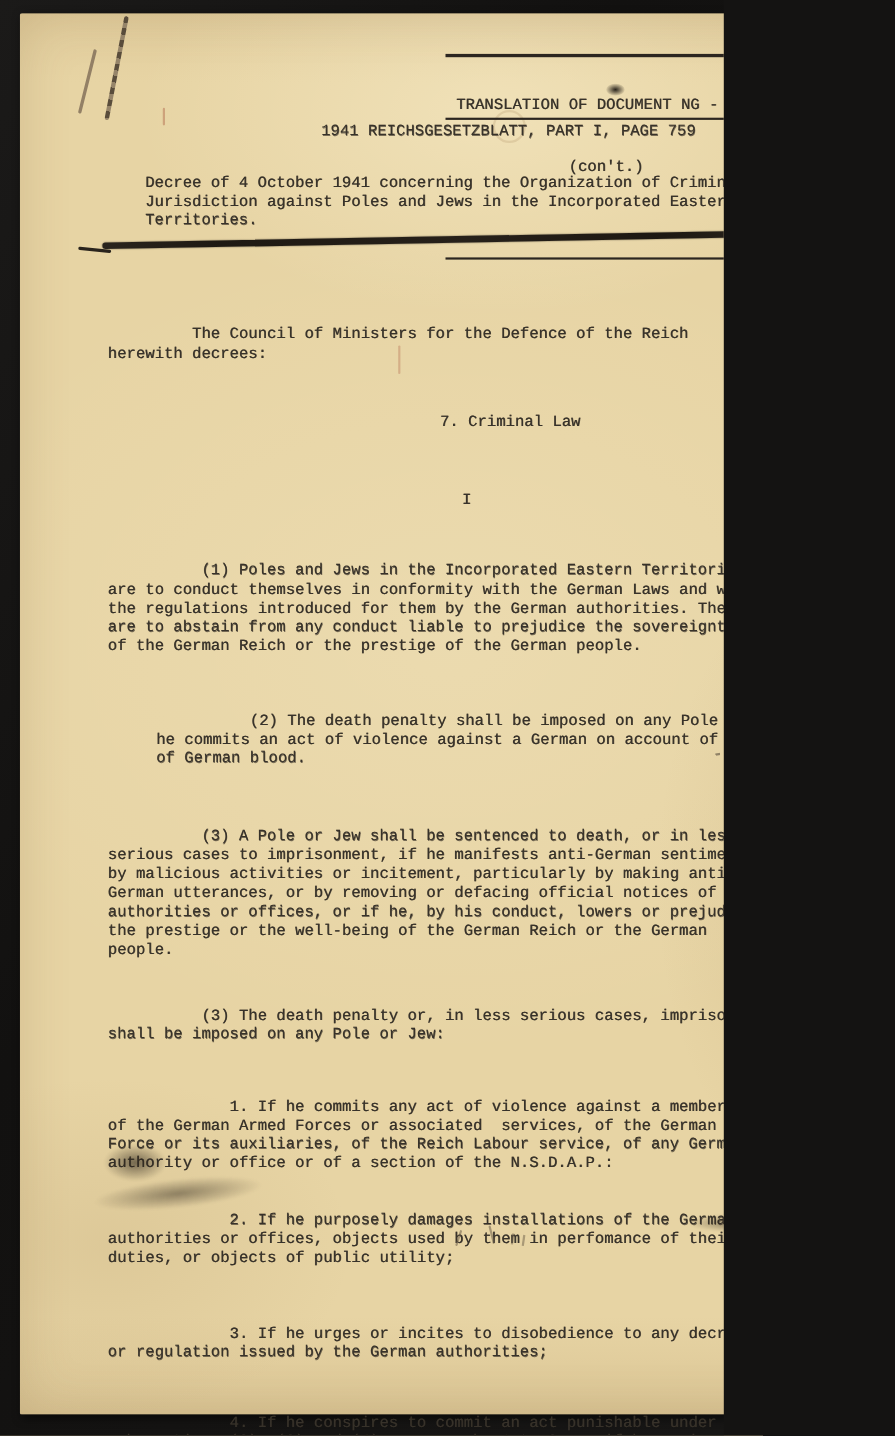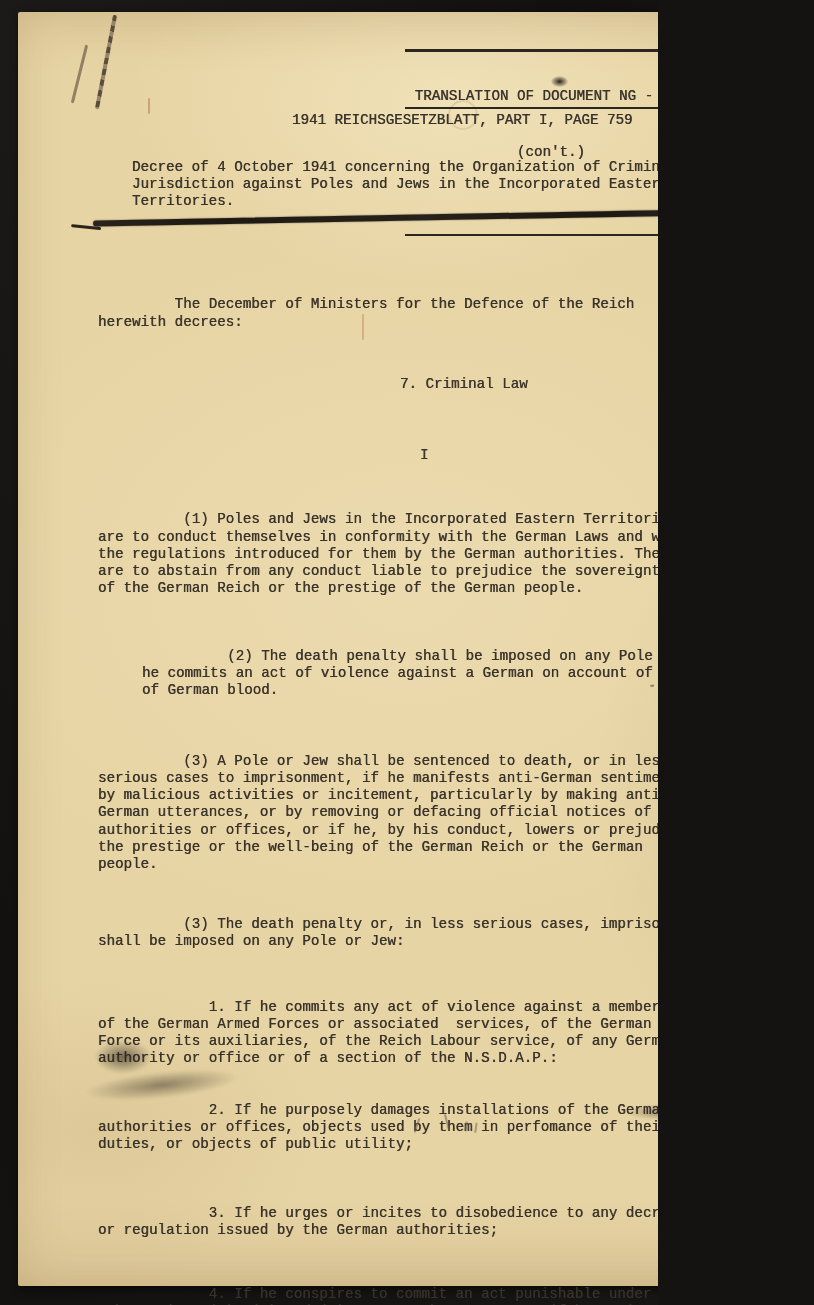--- a/index.html
+++ b/index.html
@@ -102,21 +102,21 @@
     <div class="title mono ink">1941 REICHSGESETZBLATT, PART I, PAGE 759</div>
     <div class="subtitle mono ink para">Decree of 4 October 1941 concerning the Organization of Criminal
 Jurisdiction against Poles and Jews in the Incorporated Eastern
 Territories.</div>
 
     <div class="ink-rule">
         <div class="bar"></div>
       </div>
 
     <div class="body-col mono ink">
-      <div class="para preamble">         The December of Ministers for the Defence of the Reich
+      <div class="para preamble">         The Council of Ministers for the Defence of the Reich
 herewith decrees:</div>
       <div class="para sec-head">7. Criminal Law</div>
       <div class="para numeral">I</div>
       <div class="para p1">          (1) Poles and Jews in the Incorporated Eastern Territories
 are to conduct themselves in conformity with the German Laws and with
 the regulations introduced for them by the German authorities. They
 are to abstain from any conduct liable to prejudice the sovereignty
 of the German Reich or the prestige of the German people.</div>
       <div class="para p2">          (2) The death penalty shall be imposed on any Pole or Hew if
 he commits an act of violence against a German on account of his being

